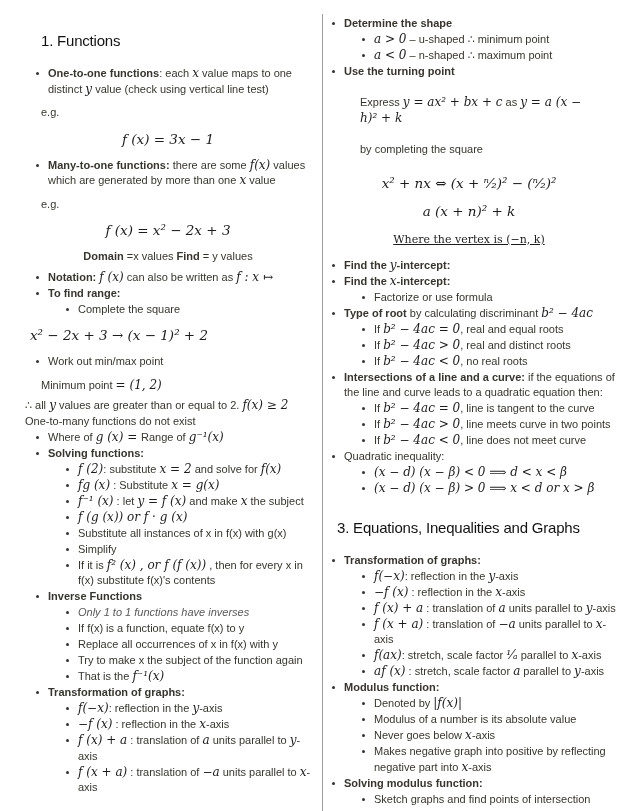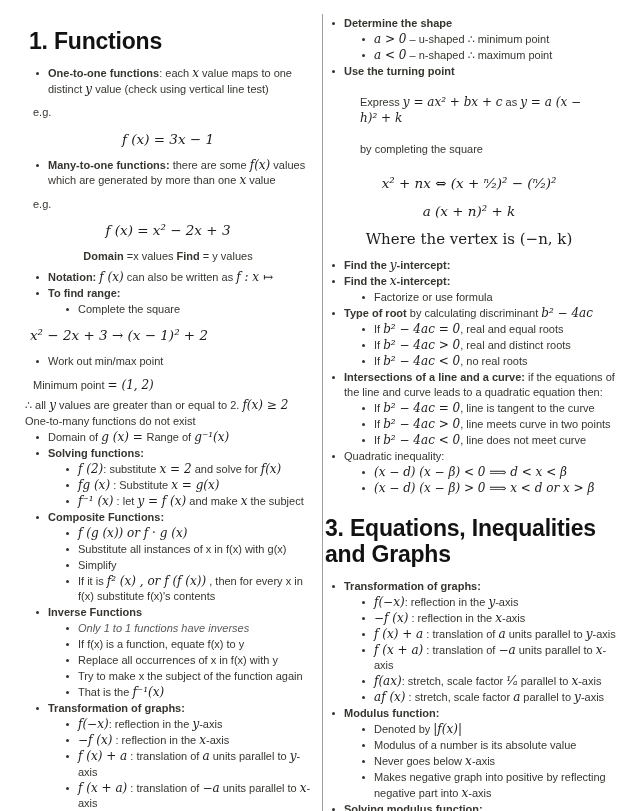--- a/index.html
+++ b/index.html
@@ -5,34 +5,34 @@
   html,body{margin:0;padding:0;}
   body{
     width:633px;height:811px;background:#ffffff;overflow:hidden;
     font-family:"Liberation Sans",sans-serif;font-size:11px;line-height:15.5px;color:#37352f;
   }
   .page{position:relative;width:633px;height:811px;background:#fff;}
   .divider{position:absolute;left:322px;top:14px;bottom:0;width:1px;background:#9e9e9e;}
   .col{position:absolute;top:0;}
   .col-left{left:25px;width:286px;padding-top:28px;}
   .col-right{left:321px;width:296px;padding-top:15px;}
-  .h{font-size:23px;line-height:26px;font-weight:700;color:#121212;margin:18px 4px 12px;letter-spacing:-0.2px;}
+  .h{font-size:15px;line-height:26px;font-weight:400;color:#121212;margin:18px 16px 12px;letter-spacing:-0.2px;}
   .col .h:first-child{margin-top:0;}
   .li{position:relative;padding-left:23px;margin:0.5px 0;}
   .li::before{content:"";position:absolute;left:11px;top:6.2px;width:3px;height:3px;border-radius:50%;background:#333;}
   .li.l2{padding-left:53px;}
   .li.l2::before{left:41px;}
-  .p{margin:8px 8px 5px;}
+  .p{margin:8px 16px 5px;}
   .p.center{text-align:center;}
   .p.tight{margin:0;}
   .p.ind{padding-left:23px;margin:16px;}
   .f{font-family:"DejaVu Serif","DejaVu Sans",serif;font-style:italic;color:#1c1c1c;
      font-size:13.5px;line-height:19px;text-align:center;margin:9px 0;}
   .f.left{text-align:left;padding-left:5px;}
-  .f.roman{font-style:normal;font-size:15px;}
+  .f.roman{font-style:normal;font-size:11px;text-decoration:underline;}
   .m{font-family:"DejaVu Serif","DejaVu Sans",serif;font-style:italic;font-size:12px;color:#1c1c1c;}
   .b{font-weight:700;}
   .i{font-style:italic;}
   .g{color:#595959;font-style:italic;}
 </style>
 </head>
 <body>
 
 <div class="page">
   <div class="col col-left" id="col-left">
@@ -45,26 +45,25 @@
       <div class="f">f (x) = x² − 2x + 3</div>
       <div class="p center"><span class="b">Domain</span><span> =x values </span><span class="b">Find</span><span> = y values</span></div>
       <div class="li l1"><span class="b">Notation:</span><span> </span><span class="m">f (x)</span><span> can also be written as </span><span class="m">f : x ↦</span></div>
       <div class="li l1"><span class="b">To find range:</span></div>
       <div class="li l2"><span>Complete the square</span></div>
       <div class="f left">x² − 2x + 3 → (x − 1)² + 2</div>
       <div class="li l1"><span>Work out min/max point</span></div>
       <div class="p"><span>Minimum point </span><span class="m">= (1, 2)</span></div>
       <div class="p tight"><span>∴ all </span><span class="m">y</span><span> values are greater than or equal to 2. </span><span class="m">f(x) ≥ 2</span></div>
       <div class="p tight"><span>One-to-many functions do not exist</span></div>
-      <div class="li l1"><span>Domain of </span><span class="m">g (x) = </span><span>Range of </span><span class="m">g⁻¹(x)</span></div>
+      <div class="li l1"><span>Where of </span><span class="m">g (x) = </span><span>Range of </span><span class="m">g⁻¹(x)</span></div>
       <div class="li l1"><span class="b">Solving functions:</span></div>
       <div class="li l2"><span class="m">f (2)</span><span>: substitute </span><span class="m">x = 2</span><span> and solve for </span><span class="m">f(x)</span></div>
       <div class="li l2"><span class="m">fg (x)</span><span> : Substitute </span><span class="m">x = g(x)</span></div>
       <div class="li l2"><span class="m">f⁻¹ (x)</span><span> : let </span><span class="m">y = f (x)</span><span> and make </span><span class="m">x</span><span> the subject</span></div>
-      <div class="li l1"><span class="b">Composite Functions:</span></div>
       <div class="li l2"><span class="m">f (g (x)) or f · g (x)</span></div>
       <div class="li l2"><span>Substitute all instances of x in f(x) with g(x)</span></div>
       <div class="li l2"><span>Simplify</span></div>
       <div class="li l2"><span>If it is </span><span class="m">f² (x) , or f (f (x))</span><span> , then for every x in f(x) substitute f(x)'s contents</span></div>
       <div class="li l1"><span class="b">Inverse Functions</span></div>
       <div class="li l2"><span class="i g">Only 1 to 1 functions have inverses</span></div>
       <div class="li l2"><span>If f(x) is a function, equate f(x) to y</span></div>
       <div class="li l2"><span>Replace all occurrences of x in f(x) with y</span></div>
       <div class="li l2"><span>Try to make x the subject of the function again</span></div>
       <div class="li l2"><span>That is the </span><span class="m">f⁻¹(x)</span></div>

